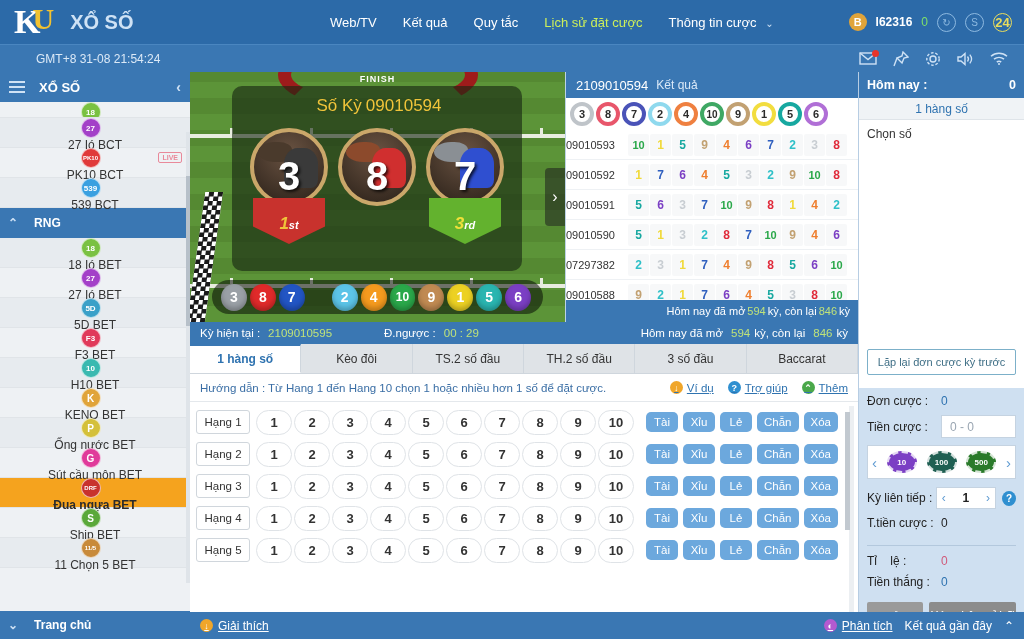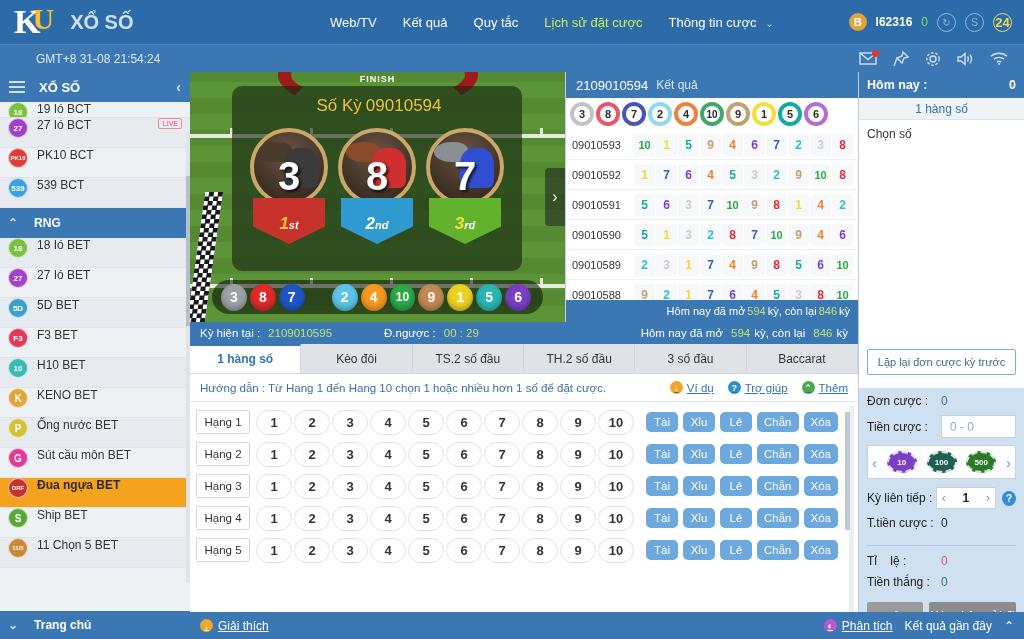--- a/index.html
+++ b/index.html
@@ -72,23 +72,24 @@
   .sidebar { width: 190px; background: #eef1f4; display: flex; flex-direction: column; position: relative; }
   .sb-head {
     height: 30px; background: #3a77b3; color: #fff;
     display: flex; align-items: center; padding: 0 9px; font-weight: bold; font-size: 13px;
   }
   .hamb { display: inline-flex; flex-direction: column; gap: 3px; margin-right: 14px; }
   .hamb i { display:block; width: 16px; height: 2px; background: #cfe2f5; }
   .sb-collapse { margin-left: auto; color: #cfe2f5; font-size: 14px; }
   .sb-scroll { flex: 1; overflow: hidden; position: relative; }
   .sb-item {
-    height: 30px; display: flex; align-items: flex-start; padding: 0 8px;
+    height: 30px; display: flex; align-items: center; padding: 0 8px;
     border-bottom: 1px solid #e0e4e8; font-size: 12px; color: #333; cursor: pointer;
     background: #eef1f4;
+    flex-direction: column;
   }
   .sb-item:nth-child(even) { background: #e7ebef; }
   .sb-item.selected { background: #f5a31e; color: #2b2b2b; font-weight: bold; }
   .sb-group {
     height: 30px; display: flex; align-items: center; padding: 0 8px;
     background: #3a77b3; color: #fff; font-weight: bold; font-size: 12px; cursor: pointer;
   }
   .chev { margin-right: 16px; font-size: 12px; color: #cfe2f5; }
   .sb-ico {
     width: 20px; height: 20px; border-radius: 50%; margin-right: 9px;
@@ -195,21 +196,21 @@
   }
   .res-head .kq { margin-left: 8px; font-size: 12px; color: #dae9f8; }
   .res-balls { height: 32px; display: flex; align-items: center; padding: 0 4px; gap: 2px; background:#fff;}
   .rball {
     width: 24px; height: 24px; border-radius: 50%; display: flex; align-items: center;
     justify-content: center; font-size: 11px; font-weight: bold; color: #2b2b2b;
     background: #fff;
   }
   .res-rows { flex: 1; overflow: hidden; }
   .res-row {
-    height: 30px; display: flex; align-items: center; padding-left: 6px;
+    height: 30px; display: flex; align-items: center; padding-left: 0;
     border-bottom: 1px solid #eef1f4;
   }
   .res-row .rid { width: 62px; font-size: 11px; color: #333; }
   .res-row .cells { display: flex; gap: 1px; }
   .cell {
     width: 21px; height: 22px; background: #f7f8f9; border-radius: 2px;
     display: flex; align-items: center; justify-content: center;
     font-size: 12px; font-weight: bold;
   }
   .res-foot {
@@ -535,23 +536,20 @@
                 <div class="flagfoot" style="background:#c8322d">
                   <span class="rank" style="color:#f0c43a"><span>1</span><small style="color:#fff">st</small></span>
                 </div>
               </div>
               <div class="horse">
                 <div class="horse-ring">
                   <div class="head" style="background:#8c4a2c"></div>
                     <div class="jockey" style="background:#d02f2f"></div>
                   <div class="horse-num">8</div>
                 </div>
-                <div class="flagfoot" style="background:#2f9ad0">
-                  <span class="rank" style="color:#fff"><span>2</span><small>nd</small></span>
-                </div>
               </div>
               <div class="horse">
                 <div class="horse-ring">
                   <div class="head" style="background:#8a8f94"></div>
                     <div class="jockey" style="background:#2f4fd0"></div>
                   <div class="horse-num">7</div>
                 </div>
                 <div class="flagfoot" style="background:#63b22e">
                   <span class="rank" style="color:#f0e03a"><span>3</span><small style="color:#fff">rd</small></span>
                 </div>
@@ -647,21 +645,21 @@
                   <span class="cell" style="color: rgb(47, 192, 200);">2</span>
                   <span class="cell" style="color: rgb(224, 42, 58);">8</span>
                   <span class="cell" style="color: rgb(47, 95, 191);">7</span>
                   <span class="cell" style="color: rgb(42, 168, 74); font-size: 11px;">10</span>
                   <span class="cell" style="color: rgb(194, 161, 114);">9</span>
                   <span class="cell" style="color: rgb(239, 127, 47);">4</span>
                   <span class="cell" style="color: rgb(123, 63, 196);">6</span>
                 </span>
               </div>
               <div class="res-row">
-                <span class="rid">09010589</span>
+                <span class="rid">07297382</span>
                 <span class="cells">
                   <span class="cell" style="color: rgb(47, 192, 200);">2</span>
                   <span class="cell" style="color: rgb(200, 205, 210);">3</span>
                   <span class="cell" style="color: rgb(240, 217, 58);">1</span>
                   <span class="cell" style="color: rgb(47, 95, 191);">7</span>
                   <span class="cell" style="color: rgb(239, 127, 47);">4</span>
                   <span class="cell" style="color: rgb(194, 161, 114);">9</span>
                   <span class="cell" style="color: rgb(224, 42, 58);">8</span>
                   <span class="cell" style="color: rgb(23, 168, 160);">5</span>
                   <span class="cell" style="color: rgb(123, 63, 196);">6</span>

